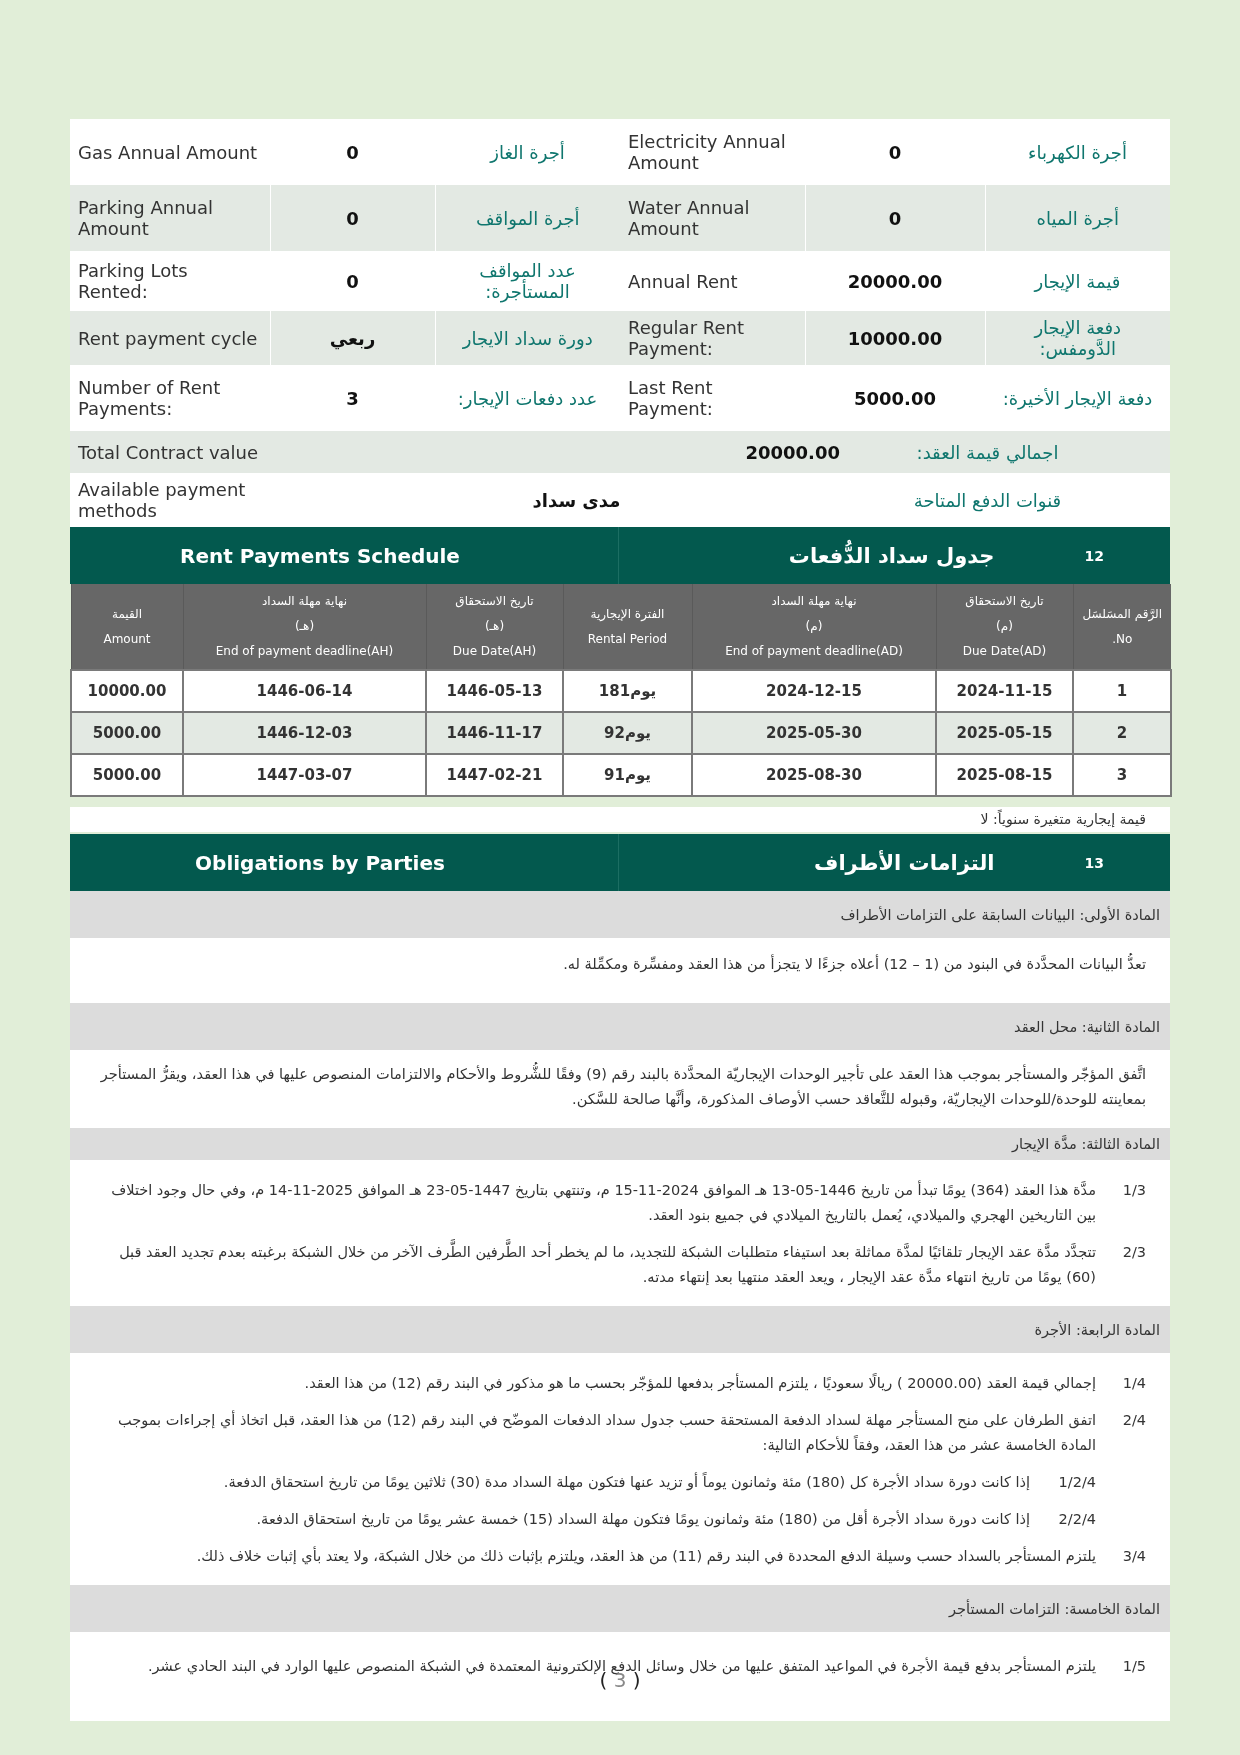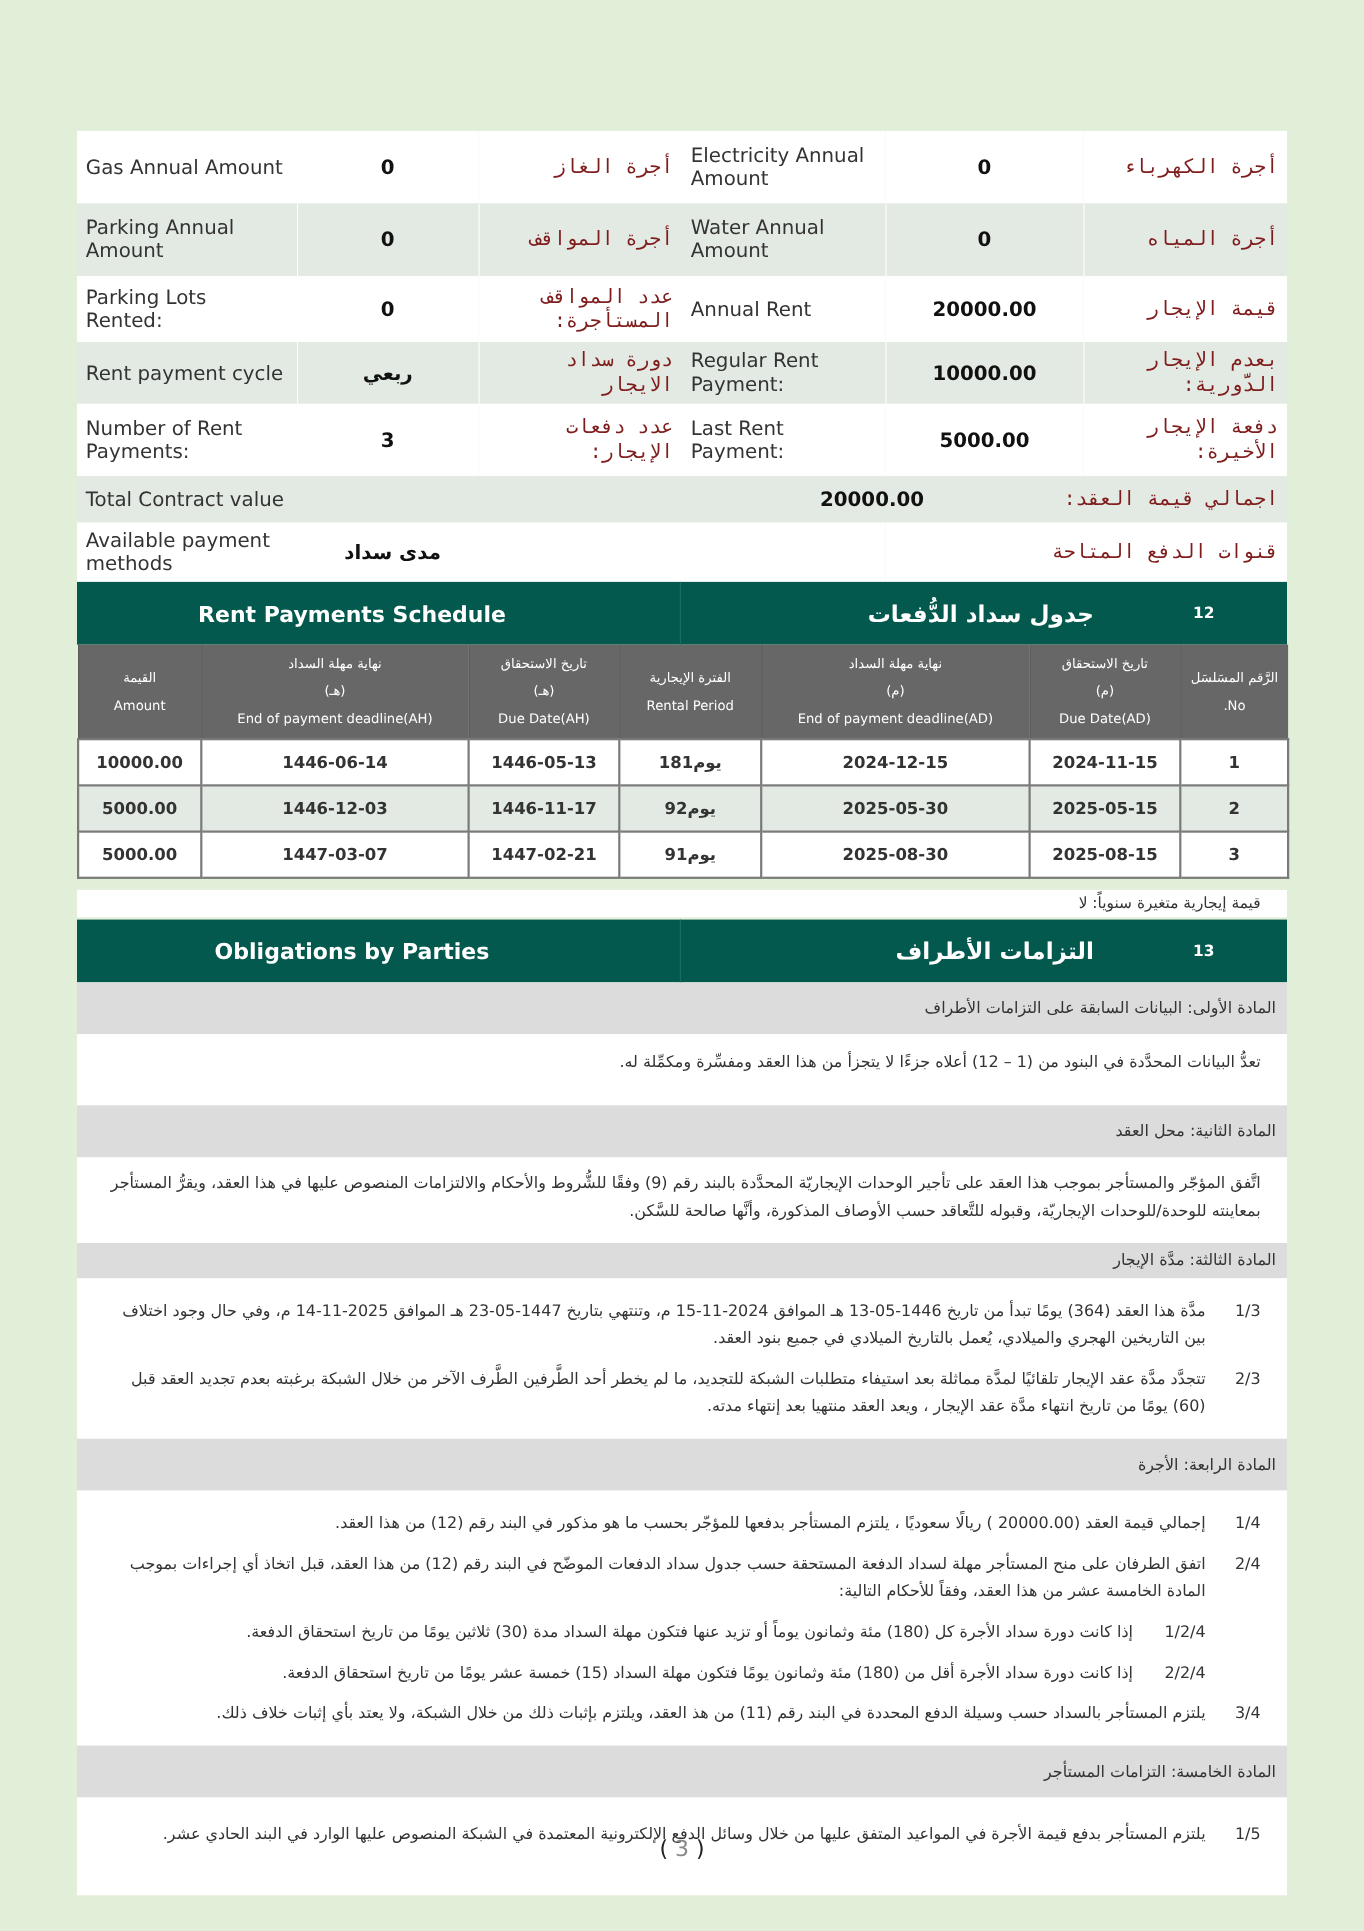--- a/index.html
+++ b/index.html
@@ -7,21 +7,21 @@
     width:1240px; height:1755px; background:#e1eed8;
     font-family:"DejaVu Sans", sans-serif; color:#333; position:relative; overflow:hidden;
   }
   .page { position:absolute; left:70px; top:119px; width:1100px; }
   .info-table { width:1100px; border-collapse:collapse; table-layout:fixed; }
   .info-table td { padding:6px 8px; font-size:18px; vertical-align:middle; }
   .info-table tr.odd td { background:#ffffff; }
   .info-table tr.even td { background:#e3e9e3; }
   .en { text-align:left; color:#333; }
   .val { text-align:center; font-weight:bold; color:#111; }
-  .ar { text-align:right; direction:rtl; color:#7f1d1d;font-family:Liberation Mono, monospace; }
+  .ar { text-align:center; direction:rtl; color:#0f766e; }
   .even td.mid { border-left:1px solid #fff; border-right:1px solid #fff; }
   .section-header { display:flex; background:#03594e; color:#fff; height:57px; font-weight:bold; }
   .section-header .en-h { width:549px; display:flex; align-items:center; justify-content:center; font-size:20px; border-right:1px solid #1c6e63; padding-right:60px; box-sizing:border-box;padding-left:12px; }
   .section-header .ar-h { flex:1; display:flex; align-items:center; justify-content:flex-end; direction:ltr; font-size:21px; padding-right:66px; }
   .section-header .ar-h .num { margin-left:90px; font-size:14px; }
   .sched { width:1100px; border-collapse:collapse; table-layout:fixed; }
   .sched th { background:#676767; color:#fff; font-weight:normal; font-size:12px; line-height:25px; padding:5px 2px; border-left:1px solid #5a5a5a; }
   .sched td { text-align:center; font-size:15px; font-weight:bold; color:#333; border:2px solid #7a7a7a; height:38px; }
   .sched tr.r2 td { background:#e3e9e3; }
   .sched tr.r1 td, .sched tr.r3 td { background:#fff; }
@@ -72,38 +72,38 @@
           <td class="en">Annual Rent</td>
           <td class="val mid">20000.00</td>
           <td class="ar">قيمة الإيجار</td>
         </tr>
         <tr class="even" style="height: 42px;">
           <td class="en">Rent payment cycle</td>
           <td class="val mid">ربعي</td>
           <td class="ar">دورة سداد الايجار</td>
           <td class="en">Regular Rent Payment:</td>
           <td class="val mid">10000.00</td>
-          <td class="ar">بعدم الإيجار الدَّورية:</td>
+          <td class="ar">دفعة الإيجار الدَّومفس:</td>
         </tr>
         <tr class="odd" style="height: 66px;">
           <td class="en">Number of Rent Payments:</td>
           <td class="val mid">3</td>
           <td class="ar">عدد دفعات الإيجار:</td>
           <td class="en">Last Rent Payment:</td>
           <td class="val mid">5000.00</td>
           <td class="ar">دفعة الإيجار الأخيرة:</td>
         </tr>
         <tr class="even" style="height: 42px;">
           <td class="en">Total Contract value</td>
     <td colspan="3" class="val" style="text-align:right;padding-right:0"><span style="position:relative;right:-35px">20000.00</span></td>
     <td colspan="2" class="ar">اجمالي قيمة العقد:</td>
         </tr>
         <tr class="odd" style="height: 42px;">
           <td class="en">Available payment methods</td>
-    <td colspan="3" class="val" style="text-align:left;padding-right:0"><span style="position:relative;right:-35px">مدى سداد</span></td>
+    <td colspan="3" class="val" style="text-align:center;padding-right:0"><span style="position:relative;right:-35px">مدى سداد</span></td>
     <td colspan="2" class="ar">قنوات الدفع المتاحة</td>
         </tr>
       </tbody>
   </table>
 
   <div class="section-header">
     <div class="en-h">Rent Payments Schedule</div>
     <div class="ar-h">
       <span>جدول سداد الدُّفعات</span>
       <span class="num">12</span>

